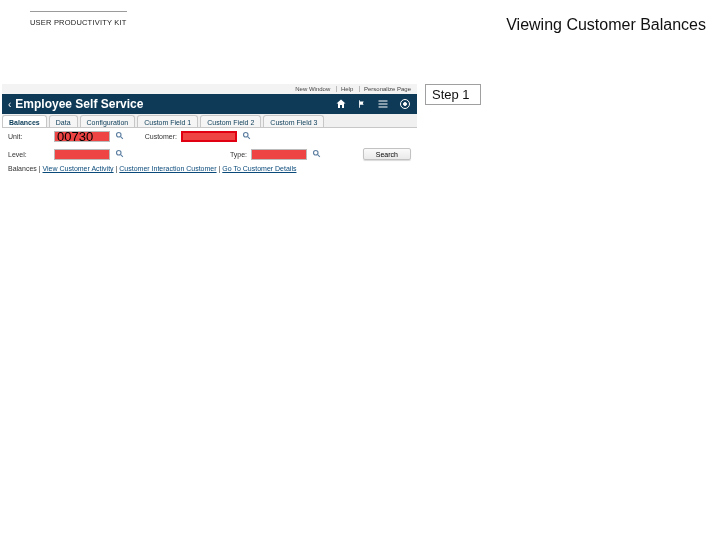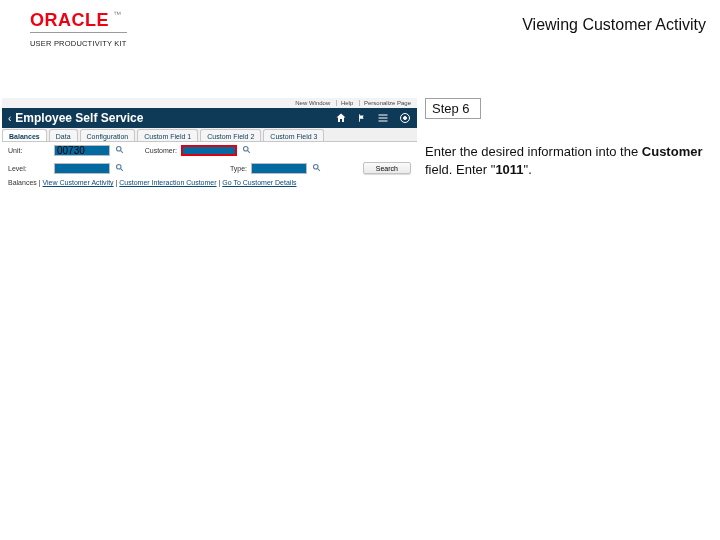--- a/index.html
+++ b/index.html
@@ -105,22 +105,22 @@
     align-items: center;
     gap: 4px;
     padding: 3px 6px;
     background: #fff;
   }
   .lbl { font-size: 7px; color: #333; white-space: nowrap; }
   .lbl.right { text-align: right; }
   .field {
     height: 11px;
     border: 1px solid #bbb;
-    background: #0369a1;
-    font-size: 10px;
+    background: #ef4444;
+    font-size: 13px;
     padding: 0 2px;
   }
   .field.bu { width: 56px; }
   .field.cust { width: 56px; }
   .field.type { width: 56px; }
   .field.highlight { border: 2px solid #e00012; }
   .look {
     width: 11px; height: 11px;
     font-size: 8px; line-height: 11px; text-align: center;
     color: #5c7ea0;
@@ -158,27 +158,23 @@
     margin-bottom: 24px;
   }
   .instruction-text { line-height: 1.4; font-size: 13px; }
   .instruction-text .bold { font-weight: bold; }
 </style>
 </head>
 <body>
 
 <div class="header">
   <div class="brand">
-    <div class="brand-top">
-      <span class="brand-name">ORACLE</span>
-      <span class="brand-tm">™</span>
-    </div>
     <div class="brand-sub">USER PRODUCTIVITY KIT</div>
   </div>
-  <div class="page-title">Viewing Customer Activity</div>
+  <div class="page-title">Viewing Customer Balances</div>
 </div>
 
 <div class="content">
 
   <div class="app">
     <div class="app-utility">
       <span>New Window</span>
       <span>Help</span>
       <span>Personalize Page</span>
     </div>
@@ -261,18 +257,15 @@
       <div class="spacer"></div>
       <button class="search-btn">Search</button>
     </div>
 
     <div class="breadcrumb-row">
       <span>Balances | </span><a href="#">View Customer Activity</a><span> | </span><a href="#">Customer Interaction Customer</a><span> | </span><a href="#">Go To Customer Details</a>
     </div>
   </div>
 
   <div class="instructions">
-    <div class="step-box">Step 6</div>
-    <div class="instruction-text">
-      <span>Enter the desired information into the </span><span class="bold">Customer</span><span> field. Enter "</span><span class="bold">1011</span><span>".</span>
-    </div>
+    <div class="step-box">Step 1</div>
   </div>
 </div>
 
 </body></html>

